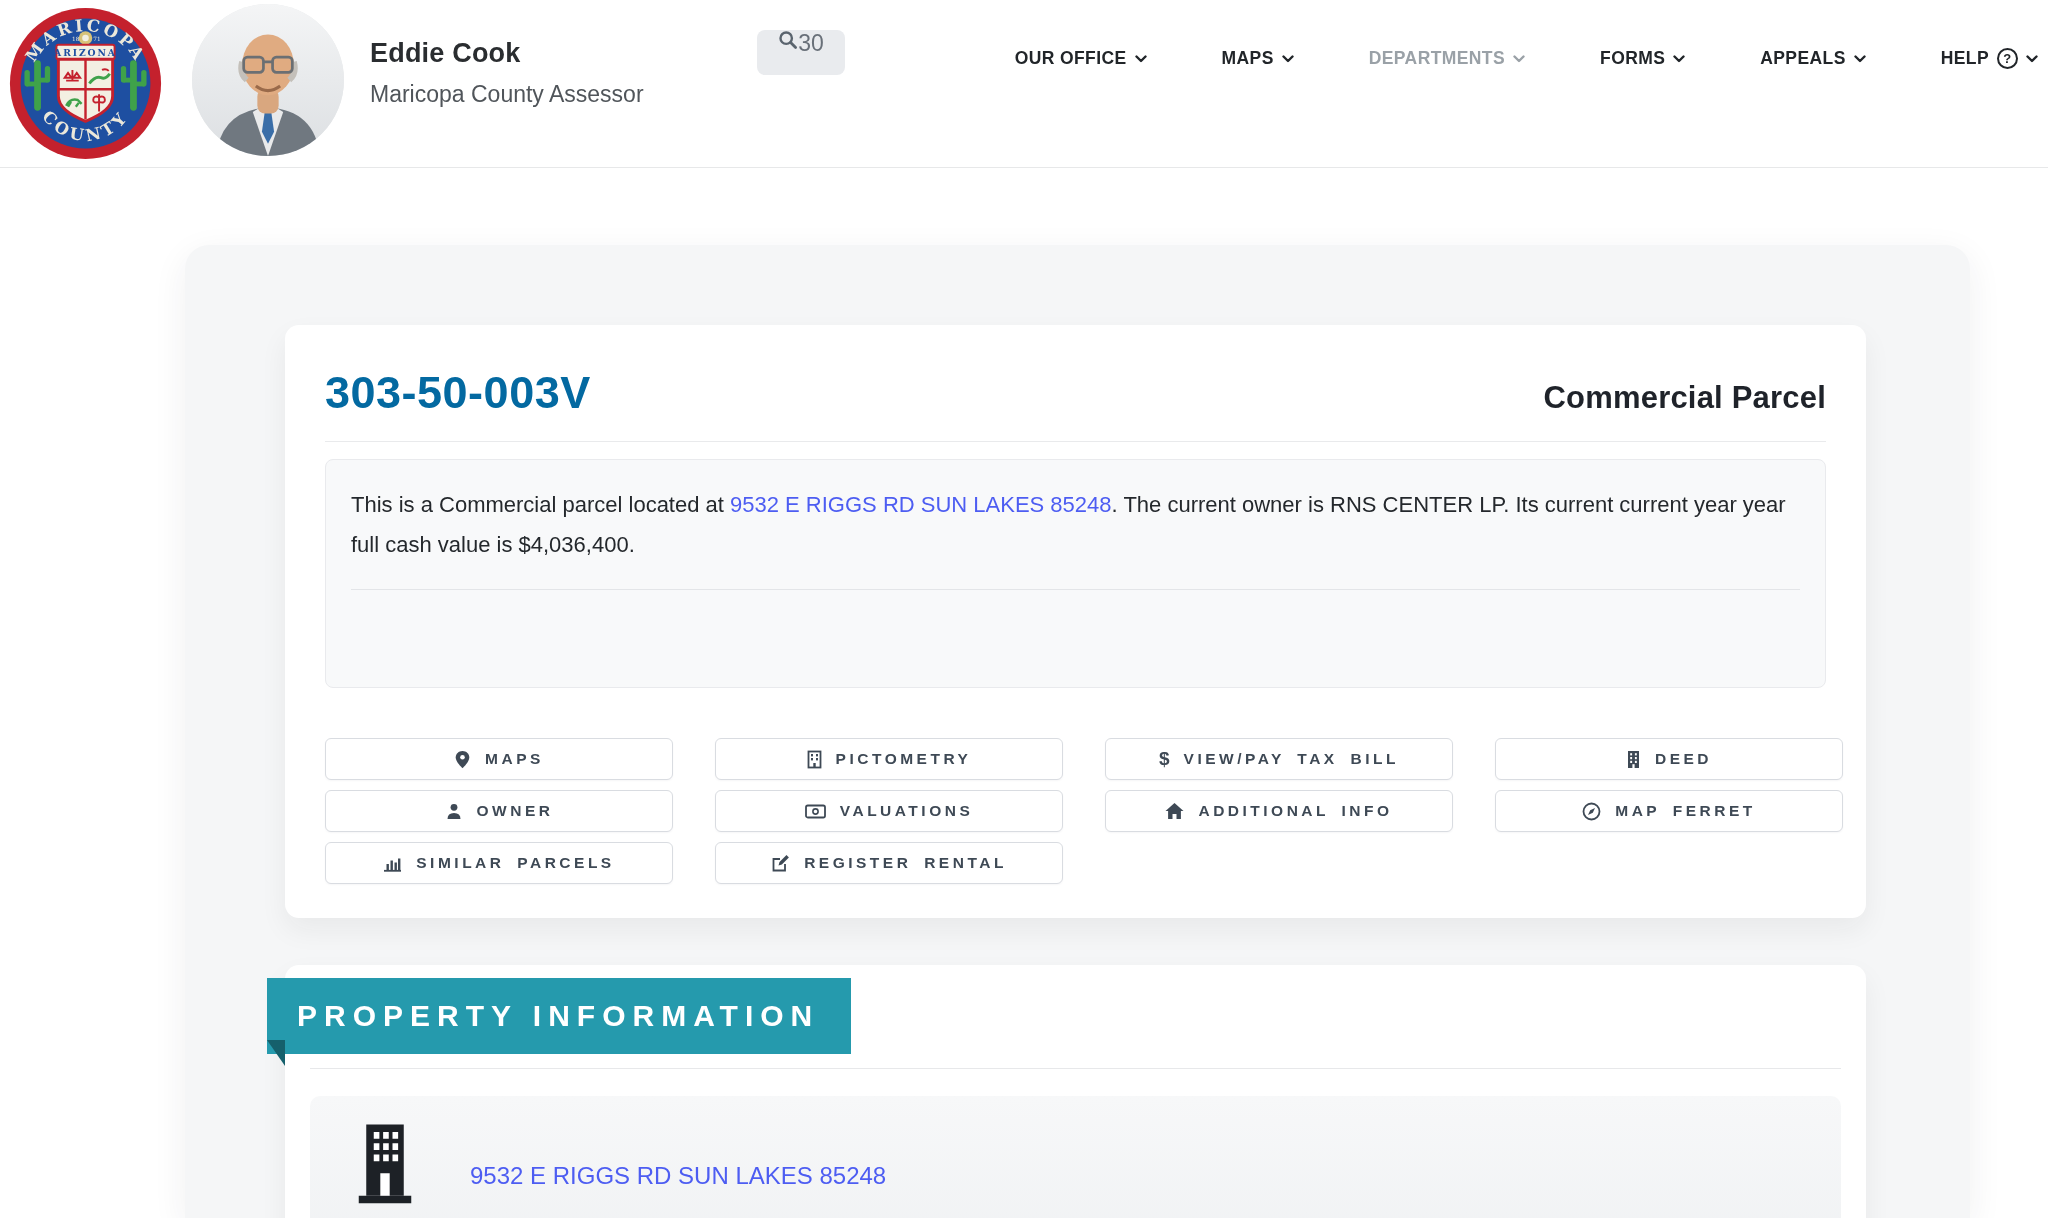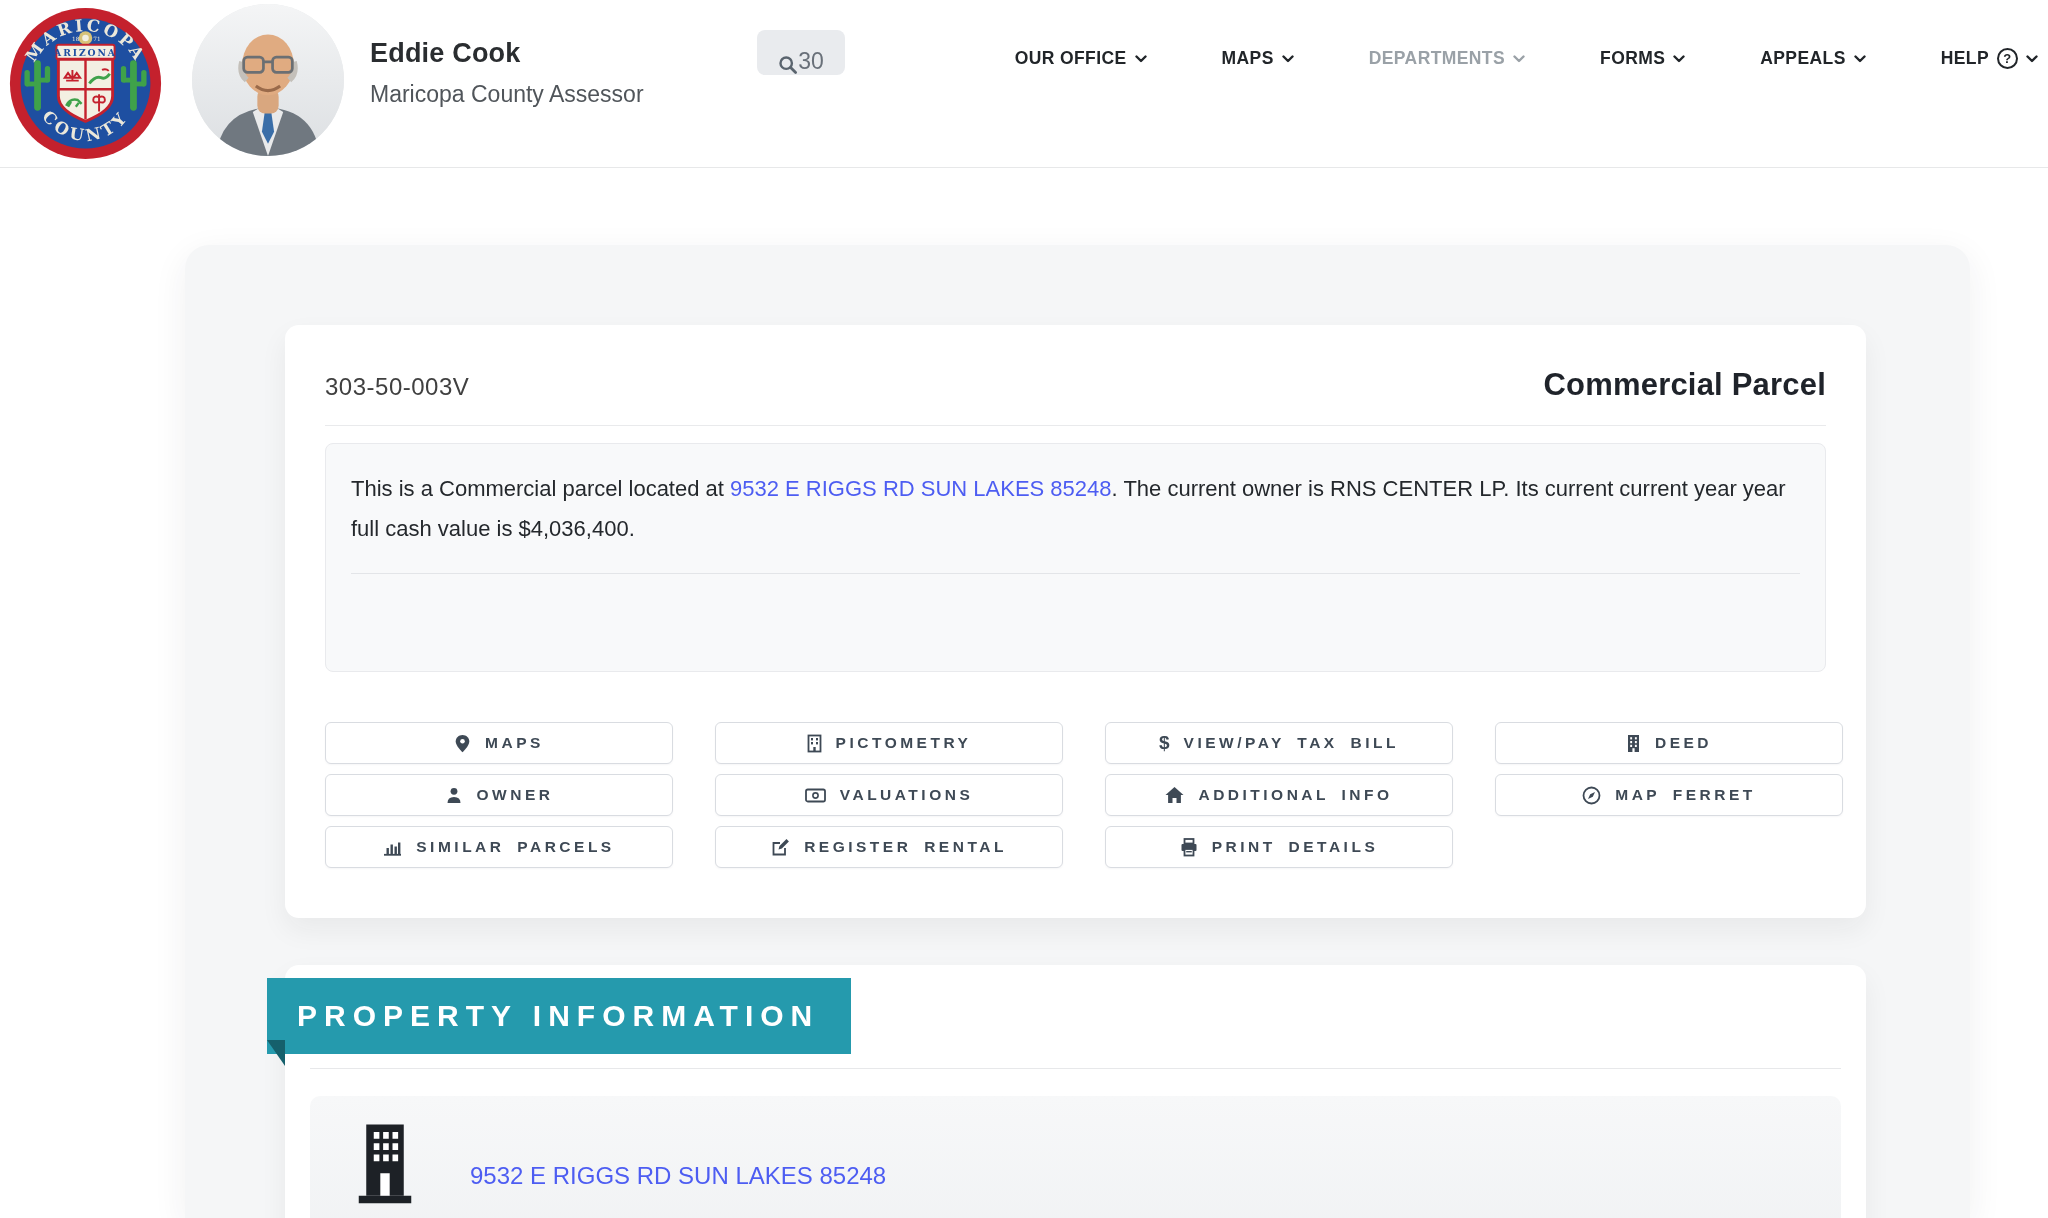--- a/index.html
+++ b/index.html
@@ -9,42 +9,42 @@
   
   .header { position:absolute; left:0; top:0; width:2048px; height:168px;
             background:#ffffff; border-bottom:1px solid #e7e8e9; z-index:5; }
   .seal { position:absolute; left:8px; top:6px; width:155px; height:155px; }
   .avatar { position:absolute; left:192px; top:4px; width:152px; height:152px;
             border-radius:50%; overflow:hidden; background:#e9ebec; }
   .who { position:absolute; left:370px; top:38px; }
   .who .name { font-size:27px; font-weight:700; color:#2a2d30; letter-spacing:.2px; }
   .who .title { margin-top:12px; font-size:23px; color:#50555a; }
   .search-badge { position:absolute; left:757px; top:30px; width:88px; height:45px;
-                  background:#e9ebee; border-radius:8px; display:flex; align-items:flex-end;
+                  background:#e9ebee; border-radius:8px; display:flex; align-items:flex-start;
                   justify-content:center; cursor:pointer; }
   .search-badge .q { font-size:23px; color:#697079; }
   .nav { position:absolute; right:10px; top:36px; height:45px; display:flex;
          align-items:center; gap:48px; }
   .nav-item { display:flex; align-items:center; gap:8px; font-size:17.5px; font-weight:700;
               letter-spacing:.4px; color:#212529; cursor:pointer; white-space:nowrap;margin-left:27px; }
   .nav-item.muted { color:#9aa1a7; }
   .nav-item svg { display:block; }
   .help-circle { display:inline-flex; width:21px; height:21px; border:2px solid #212529;
                  border-radius:50%; align-items:center; justify-content:center;
                  font-size:13px; font-weight:700; }
 
   
   .container { position:absolute; left:185px; top:245px; width:1785px; height:973px;
                background:#f5f6f7; border-radius:24px 24px 0 0;
                box-shadow:0 10px 35px rgba(40,45,50,.07); }
   .card { position:absolute; left:100px; width:1581px; background:#ffffff;
           border-radius:14px; box-shadow:0 12px 28px rgba(30,35,40,.06); }
   .card1 { top:80px; height:593px; padding:42px 40px 0 40px; }
   .title-row { display:flex; justify-content:space-between; align-items:baseline; }
-  .parcel-no { font-size:24px; font-weight:400; color:#404040; letter-spacing:.5px; }
+  .parcel-no { font-size:45px; font-weight:700; color:#0369a1; letter-spacing:.5px; }
   .parcel-type { font-size:31px; font-weight:800; color:#1f232a; letter-spacing:.2px; }
   .rule { border:none; border-top:1px solid #e9eaec; margin-top:22px; }
   .descbox { margin-top:17px; background:#f8f9fa; border:1px solid #e9eaed;
              border-radius:8px; padding:25px 25px 0 25px; height:229px; }
   .descbox p { font-size:22px; color:#24282c; line-height:40px; }
   .descbox a { color:#4d5df2; text-decoration:none; cursor:pointer; }
   .descbox .inner-rule { border:none; border-top:1px solid #e3e5e8; margin:24px 0; }
 
   .btn-grid { margin-top:50px; display:grid; grid-template-columns:repeat(4,348px);
               gap:10px 42px; }
@@ -300,29 +300,20 @@
         </svg>
         <span>SIMILAR PARCELS</span>
       </button>
       <button class="pbtn">
         <svg width="19" height="19" viewBox="0 0 19 19">
           <path d="M14 10 v6.5 H2.5 V5 H9" fill="none" stroke="#3e4955" stroke-width="1.8"></path>
           <path d="M7.5 11.5 l1-3.4 L15.5 1 l2.4 2.4 -7 7.1 Z" fill="#3e4955"></path>
         </svg>
         <span>REGISTER RENTAL</span>
       </button>
-      <button class="pbtn">
-        <svg width="18" height="19" viewBox="0 0 18 19">
-          <rect x="4.5" y="1" width="9" height="4.5" fill="none" stroke="#3e4955" stroke-width="1.8"></rect>
-          <rect x="1.5" y="6" width="15" height="7" rx="1" fill="#3e4955"></rect>
-          <rect x="4.5" y="11" width="9" height="6.5" fill="#ffffff" stroke="#3e4955" stroke-width="1.8"></rect>
-          <line x1="6.2" y1="13.7" x2="11.8" y2="13.7" stroke="#3e4955" stroke-width="1.4"></line>
-        </svg>
-        <span>PRINT DETAILS</span>
-      </button>
     </div>
   </div>
 
   <div class="card card2">
     <div class="section-banner">
       <span>PROPERTY INFORMATION</span>
     </div>
     <div class="banner-fold"></div>
     <div class="divider"></div>
     <div class="addr-panel">

